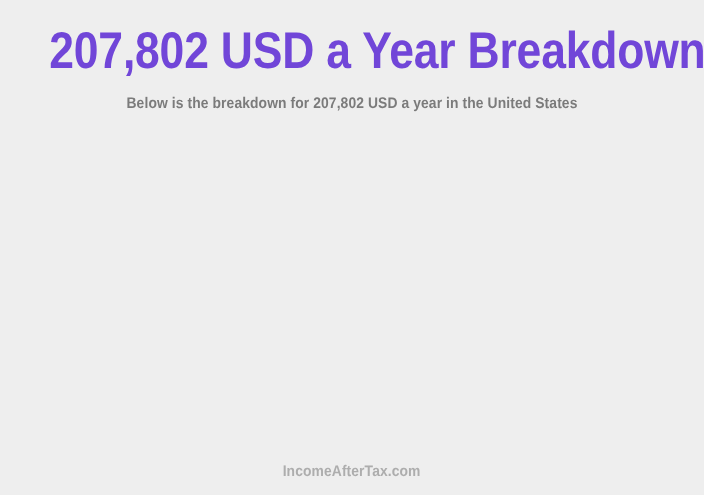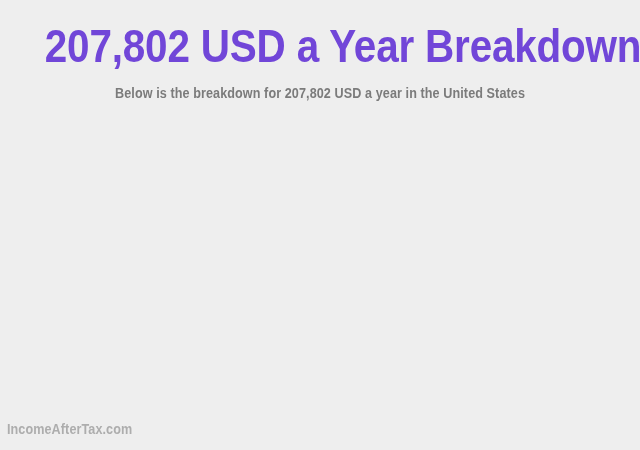--- a/index.html
+++ b/index.html
@@ -92,20 +92,21 @@
     height: 295px;
     background: transparent;
   }
 
   
   .site-footer {
     position: absolute;
     top: 420px;
     left: 0;
     width: 640px;
+    text-align: center;
   }
 
   .footer-credit {
     display: inline-block;
     font-family: "Liberation Sans Narrow", "Liberation Sans", sans-serif;
     font-size: 14px;
     line-height: 16px;
     font-weight: 700;
     font-stretch: condensed;
     color: #adadad;

